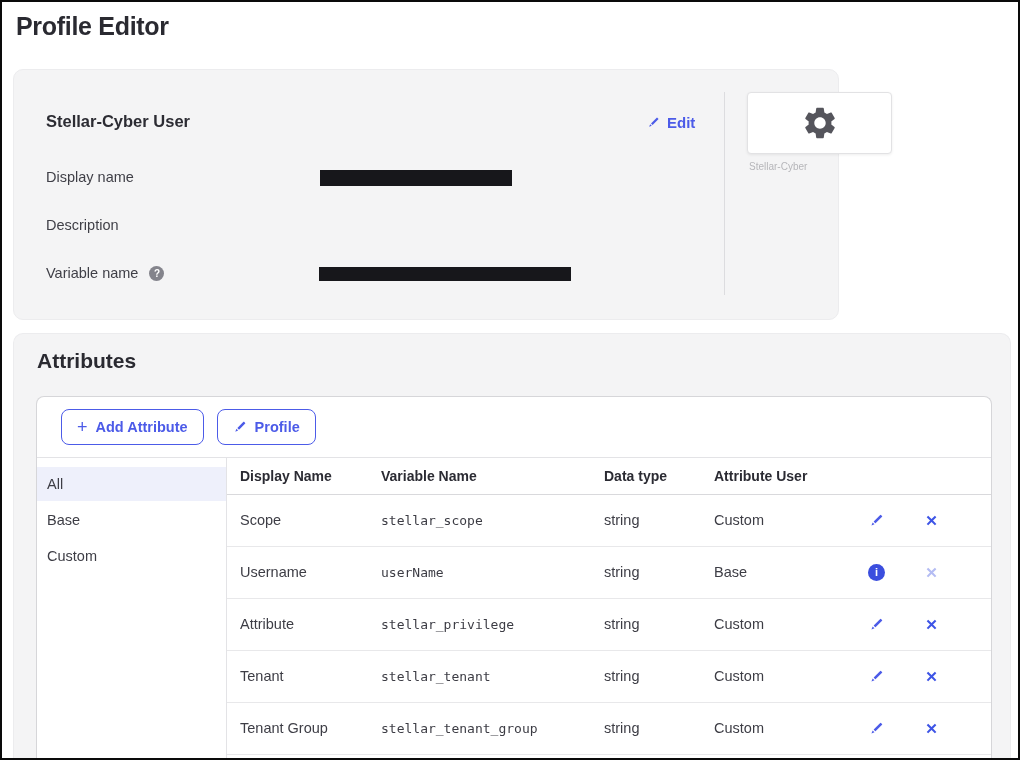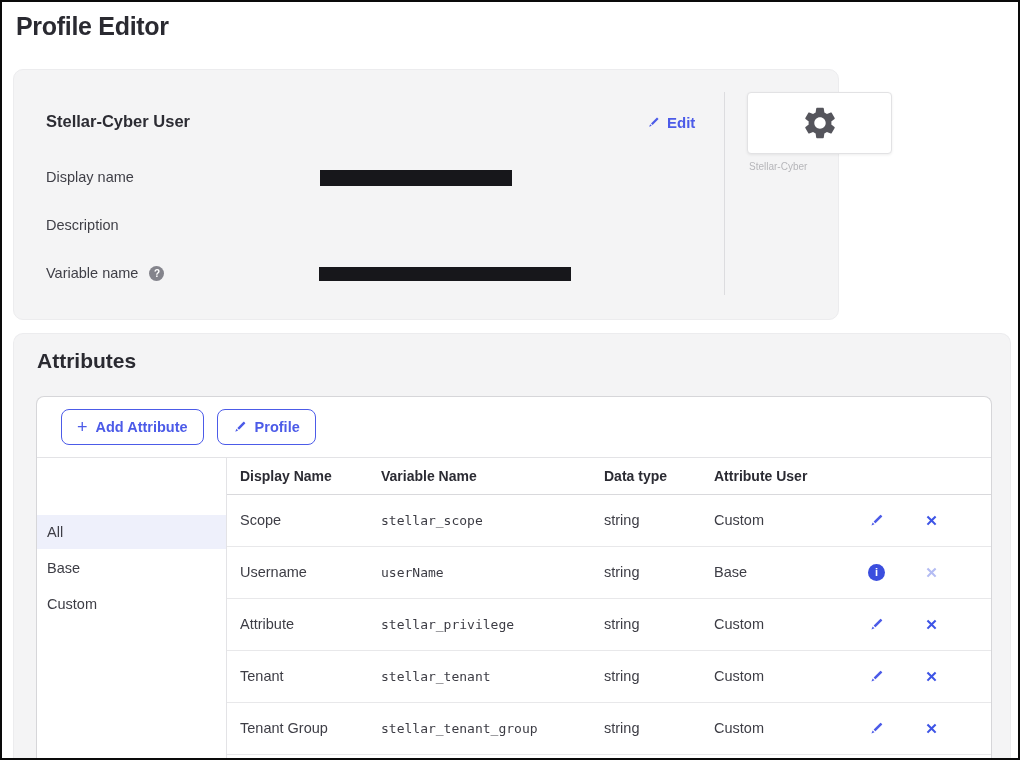--- a/index.html
+++ b/index.html
@@ -112,21 +112,21 @@
   .attr-body { flex: 1; display: flex; min-height: 0; }
   .filters-panel {
     width: 190px; min-width: 190px; box-sizing: border-box;
     border-right: 1px solid #e3e3e6; padding-top: 9px;
   }
   .filters-label { padding: 2px 10px 9px; font-size: 13.5px; font-weight: 700; color: #85858d; }
   .filter-item {
     height: 34px; line-height: 34px; padding-left: 10px; margin-bottom: 2px;
     font-size: 14.5px; color: #3d3d45; cursor: pointer;
   }
-  .filter-item.selected { background: #eef0fb; margin-top: 48px; }
+  .filter-item.selected { background: #eef0fb; }
 
   .table-area { flex: 1; }
   table.attr-table { border-collapse: collapse; table-layout: fixed; width: 764px; }
   .attr-table th {
     height: 36px; text-align: left; font-size: 14px; font-weight: 700; color: #2b2b33;
     border-bottom: 1px solid #d9d9dc; padding: 0 0 0 12px; box-sizing: border-box;
   }
   .attr-table th:first-child { padding-left: 13px; }
   .attr-table td {
     height: 51px; border-bottom: 1px solid #e8e8ea;

